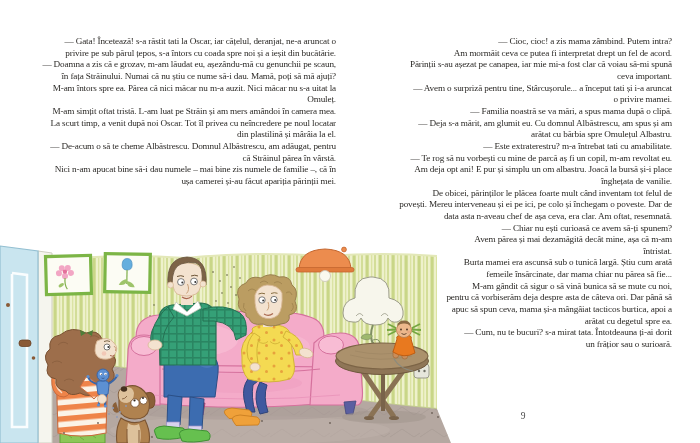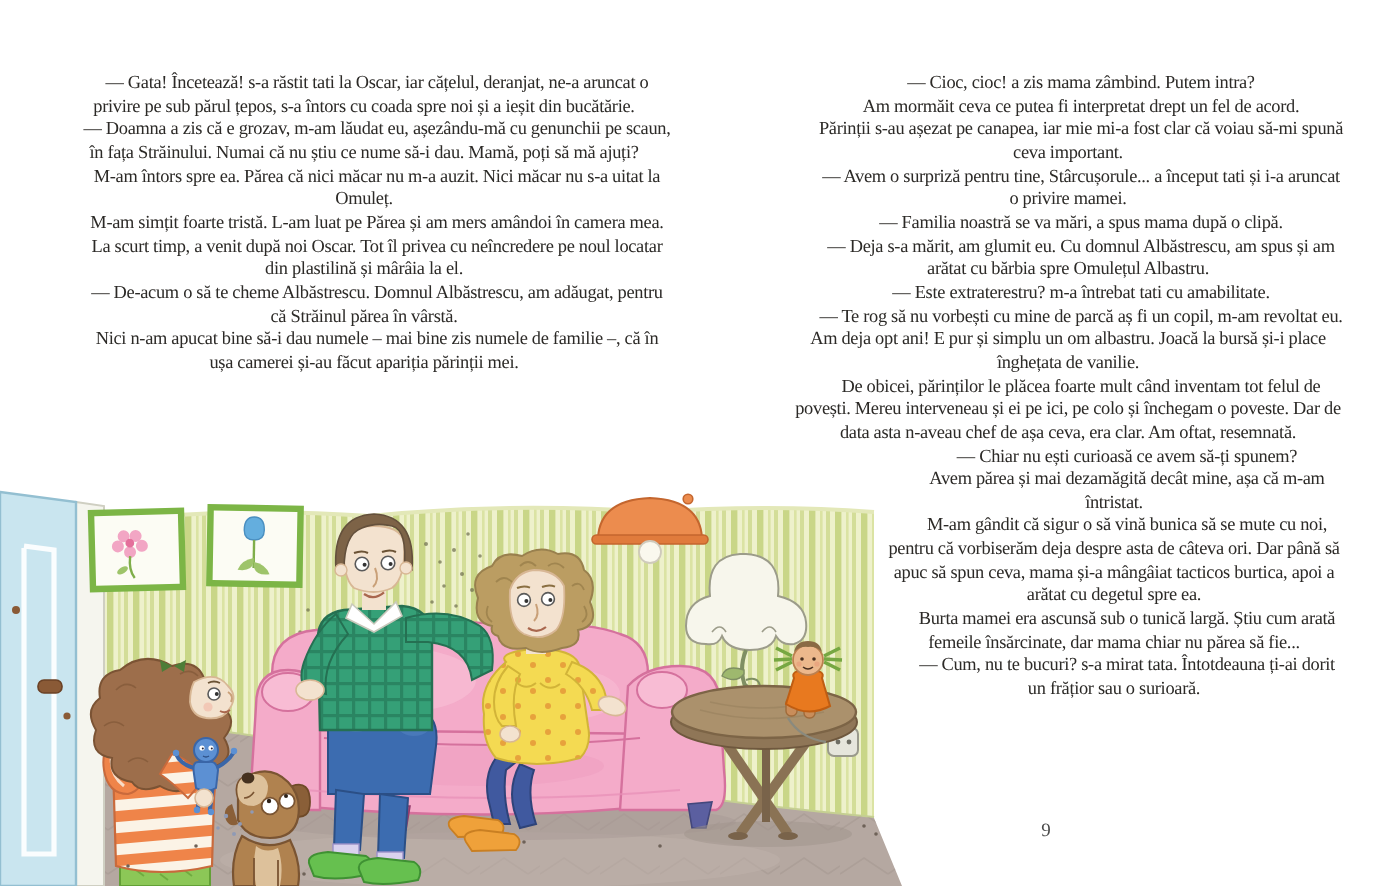--- a/index.html
+++ b/index.html
@@ -3,62 +3,62 @@
 <meta charset="utf-8">
 <style>
   html,body{margin:0;padding:0;}
   body{
     width:700px;height:443px;position:relative;overflow:hidden;
     background:#ffffff;
     font-family:"Liberation Serif","DejaVu Serif",serif;
   }
   .text-col{
     position:absolute;color:#2c2a27;font-size:9.2px;line-height:11.65px;
-    letter-spacing:-0.15px;text-align:center;
+    letter-spacing:-0.15px;text-align:right;
   }
   .left-col{left:28px;top:36px;width:308px;}
   .right-col{left:396px;top:36px;width:276px;}
   .text-col p{margin:0;text-indent:13px;}
   .indent-block{padding-left:46px;}
   .pagenum{
     position:absolute;left:473px;top:411px;width:100px;text-align:center;
     font-size:9.5px;color:#4a4a4a;
   }
   .illo{position:absolute;left:0;top:245px;}
 </style>
 </head>
 <body>
 
 <div class="spread">
 
   <div class="text-col left-col">
     <p>— Gata! Încetează! s-a răstit tati la Oscar, iar cățelul, deranjat, ne-a aruncat o privire pe sub părul țepos, s-a întors cu coada spre noi și a ieșit din bucătărie.</p>
     <p>— Doamna a zis că e grozav, m-am lăudat eu, așezându-mă cu genunchii pe scaun, în fața Străinului. Numai că nu știu ce nume să-i dau. Mamă, poți să mă ajuți?</p>
     <p>M-am întors spre ea. Părea că nici măcar nu m-a auzit. Nici măcar nu s-a uitat la Omuleț.</p>
-    <p>M-am simțit foarte tristă. L-am luat pe Părea și am mers amândoi în camera mea.</p>
+    <p>M-am simțit oftat tristă. L-am luat pe Străin și am mers amândoi în camera mea.</p>
     <p>La scurt timp, a venit după noi Oscar. Tot îl privea cu neîncredere pe noul locatar din plastilină și mârâia la el.</p>
     <p>— De-acum o să te cheme Albăstrescu. Domnul Albăstrescu, am adăugat, pentru că Străinul părea în vârstă.</p>
     <p>Nici n-am apucat bine să-i dau numele – mai bine zis numele de familie –, că în ușa camerei și-au făcut apariția părinții mei.</p>
   </div>
 
   <div class="text-col right-col">
     <p>— Cioc, cioc! a zis mama zâmbind. Putem intra?</p>
     <p>Am mormăit ceva ce putea fi interpretat drept un fel de acord.</p>
     <p>Părinții s-au așezat pe canapea, iar mie mi-a fost clar că voiau să-mi spună ceva important.</p>
     <p>— Avem o surpriză pentru tine, Stârcușorule... a început tati și i-a aruncat o privire mamei.</p>
     <p>— Familia noastră se va mări, a spus mama după o clipă.</p>
     <p>— Deja s-a mărit, am glumit eu. Cu domnul Albăstrescu, am spus și am arătat cu bărbia spre Omulețul Albastru.</p>
     <p>— Este extraterestru? m-a întrebat tati cu amabilitate.</p>
     <p>— Te rog să nu vorbești cu mine de parcă aș fi un copil, m-am revoltat eu. Am deja opt ani! E pur și simplu un om albastru. Joacă la bursă și-i place înghețata de vanilie.</p>
     <p>De obicei, părinților le plăcea foarte mult când inventam tot felul de povești. Mereu interveneau și ei pe ici, pe colo și închegam o poveste. Dar de data asta n-aveau chef de așa ceva, era clar. Am oftat, resemnată.</p>
     <div class="indent-block">
       <p>— Chiar nu ești curioasă ce avem să-ți spunem?</p>
       <p>Avem părea și mai dezamăgită decât mine, așa că m-am întristat.</p>
+      <p>Burta mamei era ascunsă sub o tunică largă. Știu cum arată femeile însărcinate, dar mama chiar nu părea să fie...</p>
       <p>M-am gândit că sigur o să vină bunica să se mute cu noi, pentru că vorbiserăm deja despre asta de câteva ori. Dar până să apuc să spun ceva, mama și-a mângâiat tacticos burtica, apoi a arătat cu degetul spre ea.</p>
-      <p>Burta mamei era ascunsă sub o tunică largă. Știu cum arată femeile însărcinate, dar mama chiar nu părea să fie...</p>
       <p>— Cum, nu te bucuri? s-a mirat tata. Întotdeauna ți-ai dorit un frățior sau o surioară.</p>
     </div>
   </div>
 
   <div class="pagenum">9</div>
 
   <svg class="illo" width="452" height="198" viewBox="0 0 452 198">
     <defs>
       <pattern id="wp" width="13" height="12" patternUnits="userSpaceOnUse">
         <rect width="13" height="12" fill="#eef1cb"></rect>

